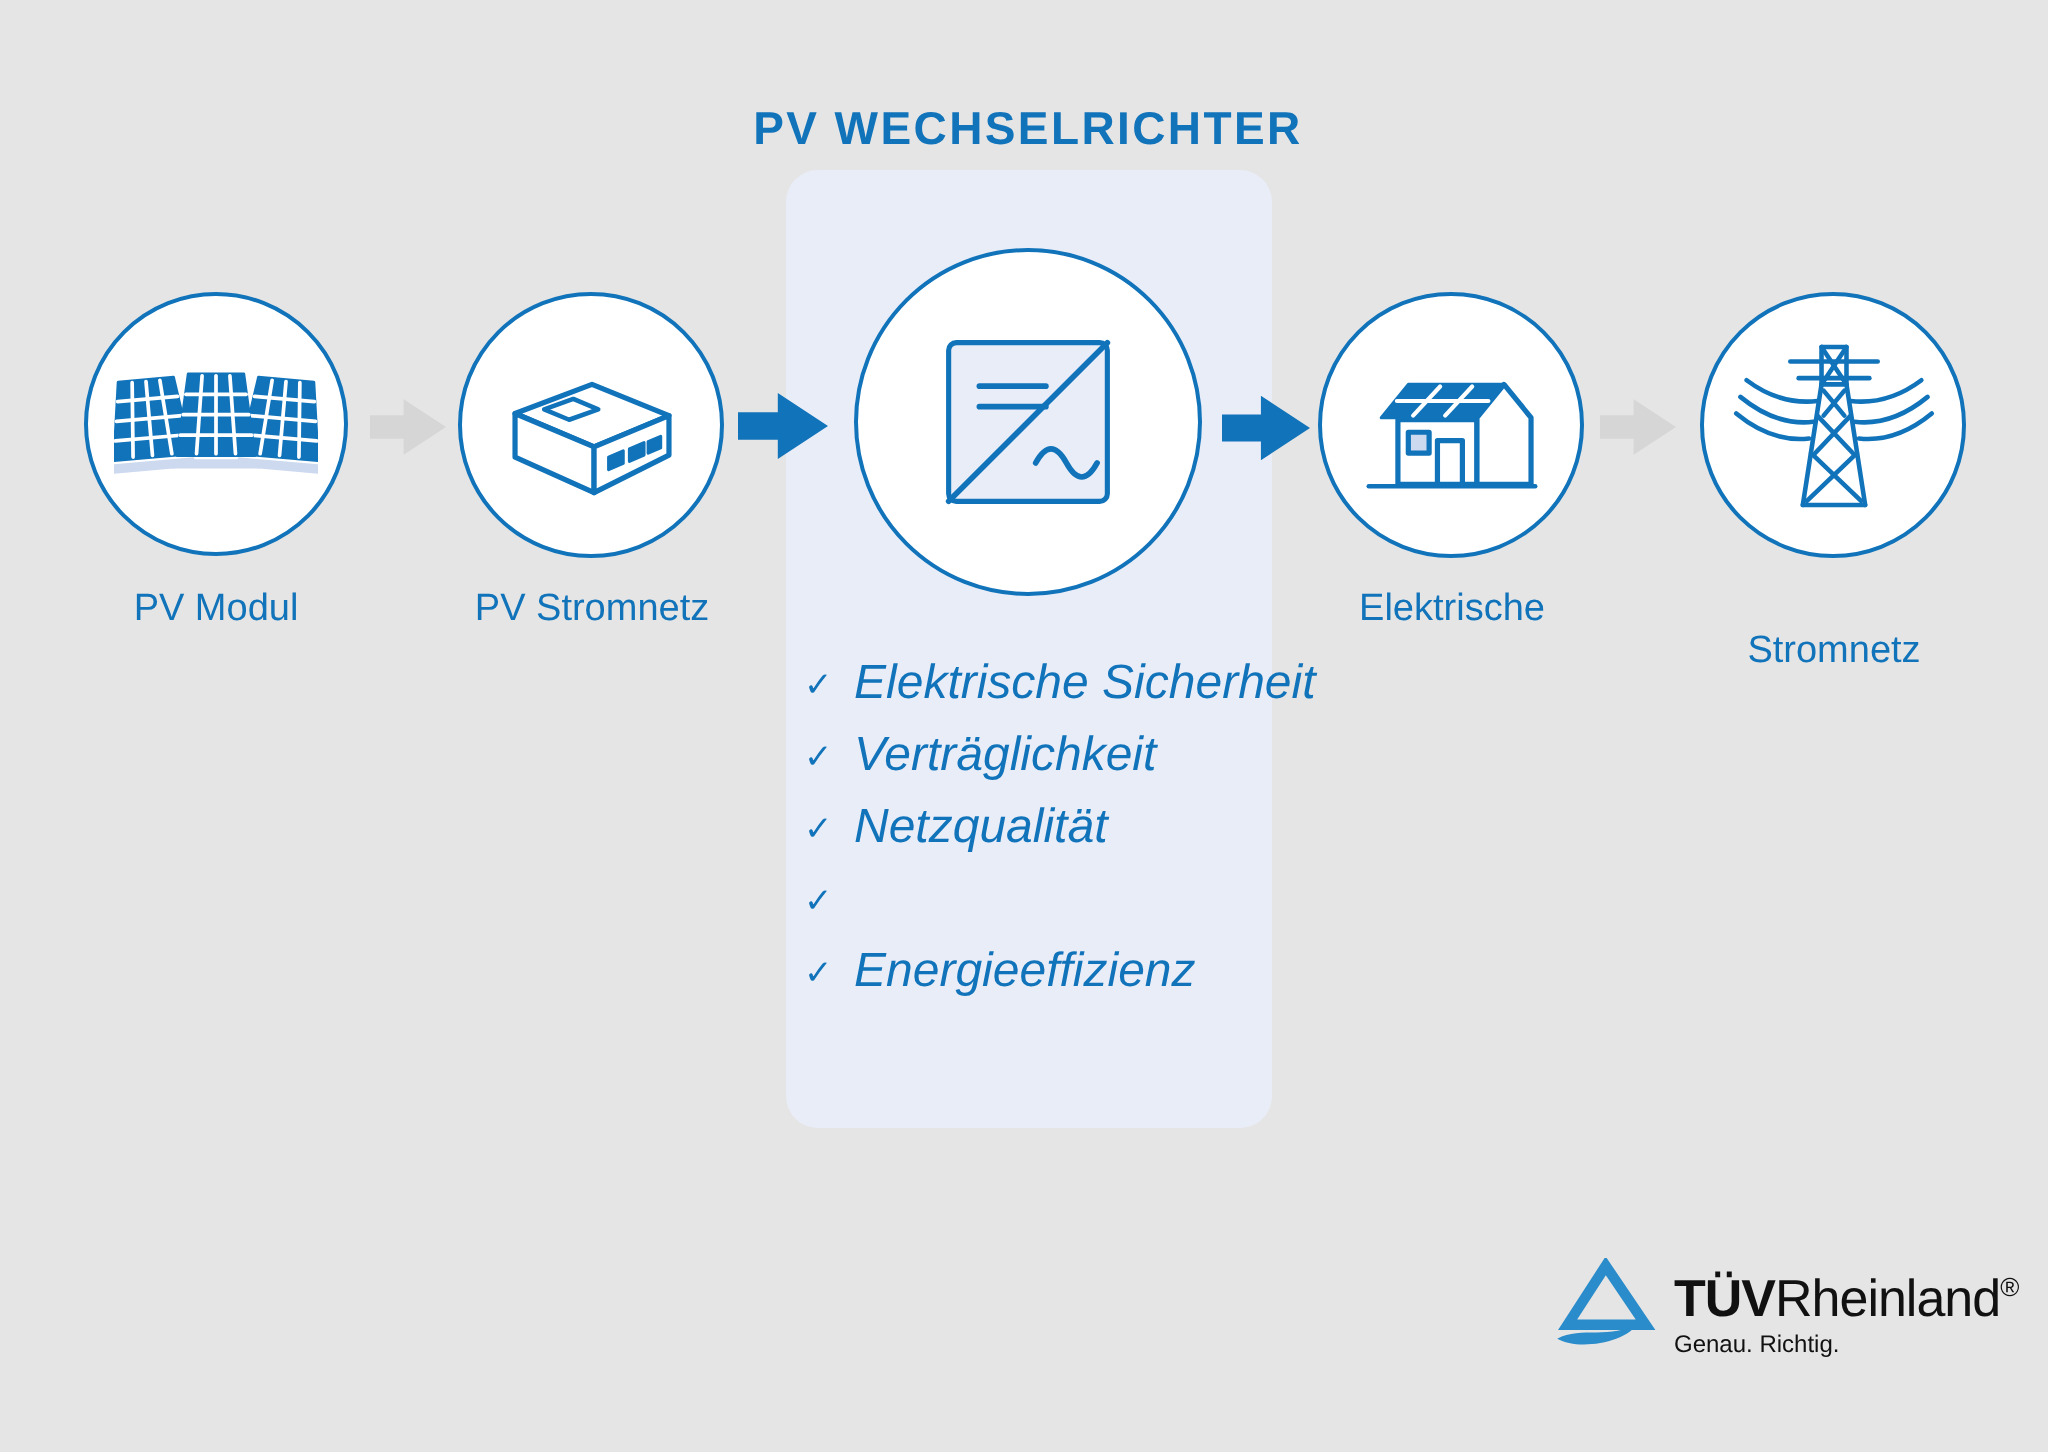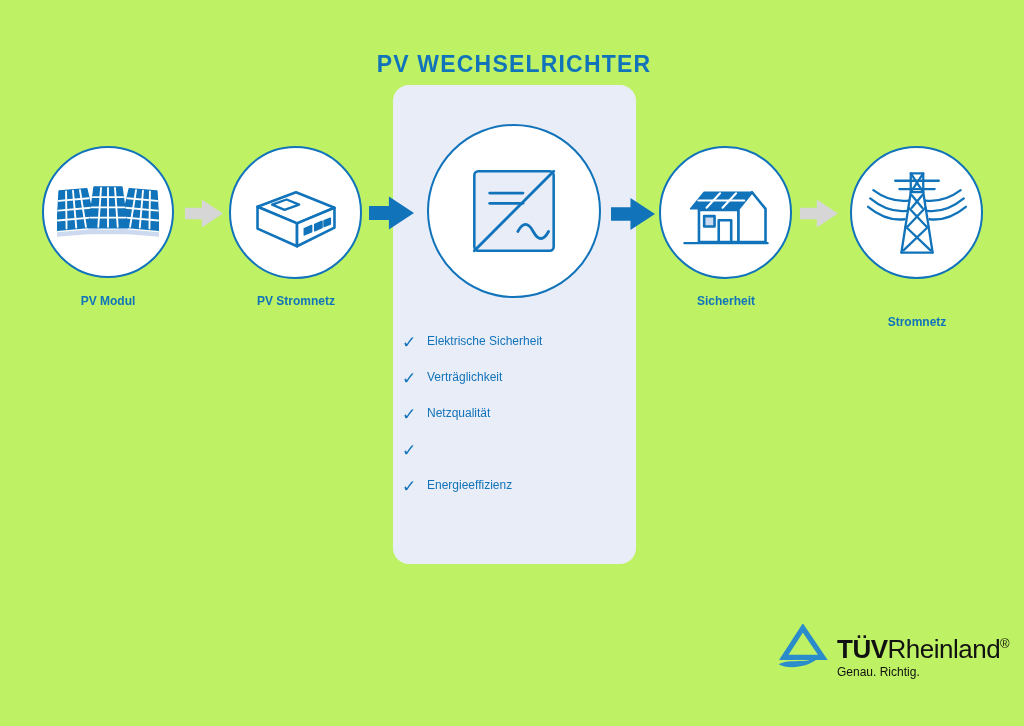--- a/index.html
+++ b/index.html
@@ -6,21 +6,21 @@
     --primary-blue:#1173ba;
     --highlight-bg:#e9edf8;
     --arrow-gray:#d6d6d6;
     --icon-light:#ccd9ef;
     --logo-blue:#2a8cca;
     --logo-text:#111111;
   }
   *{margin:0;padding:0;box-sizing:border-box;}
   body{background:#fff;}
   .canvas{
-    position:relative;width:1024px;height:726px;background:#bef264;overflow:hidden;
+    position:relative;width:1024px;height:726px;background:#e5e5e5;overflow:hidden;
     font-family:"Liberation Sans",sans-serif;
   }
   .title{
     position:absolute;top:51px;left:328px;width:372px;text-align:center;
     font-size:23px;font-weight:bold;letter-spacing:1.2px;color:var(--primary-blue);
     white-space:nowrap;
   }
   .highlight-box{
     position:absolute;left:393px;top:85px;width:243px;height:479px;
     background:var(--highlight-bg);border-radius:16px;
@@ -29,35 +29,35 @@
     position:absolute;border:2.5px solid var(--primary-blue);border-radius:50%;
     background:#fff;display:flex;align-items:center;justify-content:center;
   }
   .c1{left:42px;top:146px;width:132px;height:132px;}
   .c2{left:229px;top:146px;width:133px;height:133px;}
   .c3{left:427px;top:124px;width:174px;height:174px;}
   .c4{left:659px;top:146px;width:133px;height:133px;}
   .c5{left:850px;top:146px;width:133px;height:133px;}
   .node-label{
     position:absolute;top:294px;width:170px;text-align:center;
-    font-size:12px;color:var(--primary-blue);white-space:nowrap;font-weight:bold;
+    font-size:19px;color:var(--primary-blue);white-space:nowrap;
   }
   .l1{left:23px;} .l2{left:211px;} .l4{left:641px;} .l5{left:832px;margin-top:21px;}
   .arrow{position:absolute;}
   .a1{left:185px;top:195px;}
   .a2{left:369px;top:189px;}
   .a3{left:611px;top:190px;}
   .a4{left:800px;top:195px;}
   .arrow-blue{fill:var(--primary-blue);}
   .arrow-gray{fill:var(--arrow-gray);}
   .checklist{position:absolute;left:402px;top:331px;width:228px;color:var(--primary-blue);}
   .check-item{display:flex;margin-bottom:14px;}
   .check{width:25px;flex:none;font-size:17px;padding-top:1px;}
-  .check-lines span{display:block;font-size:12px;line-height:21px;white-space:nowrap;}
-  .logo{position:absolute;left:776px;top:624px;display:flex;gap:9px;align-items:flex-start;}
+  .check-lines span{display:block;font-size:24px;line-height:21px;white-space:nowrap;font-style:italic;}
+  .logo{position:absolute;left:776px;top:624px;display:flex;gap:9px;align-items:center;}
   .logo-text{color:var(--logo-text);padding-top:6px;}
   .brand{font-size:26px;line-height:28px;letter-spacing:-0.5px;white-space:nowrap;}
   .brand .tuv{font-weight:bold;}
   .brand .reg{font-size:13px;vertical-align:10px;letter-spacing:0;}
   .tagline{font-size:12px;font-weight:normal;margin-top:2px;}
   
   .st-b{stroke:var(--primary-blue);stroke-width:2.5;fill:#fff;stroke-linejoin:round;stroke-linecap:round;}
   .st-nf{stroke:var(--primary-blue);stroke-width:2.2;fill:none;stroke-linejoin:round;stroke-linecap:round;}
   .f-b{fill:var(--primary-blue);stroke:var(--primary-blue);stroke-width:1.5;stroke-linejoin:round;}
   .f-light{fill:var(--icon-light);}
@@ -150,21 +150,21 @@
       <rect class="st-b" x="24" y="47" width="38" height="31"></rect>
       <polygon class="st-b" points="62,78 62,46 75,30 88,46 88,78"></polygon>
       <polygon class="f-b" points="16,46 62,46 75,30 29,30"></polygon>
       <line class="gw" x1="44.3" y1="31" x2="31.3" y2="45"></line>
       <line class="gw" x1="59.7" y1="31" x2="46.7" y2="45"></line>
       <line class="gw" x1="23.5" y1="38" x2="67.5" y2="38"></line>
       <rect class="st-b" x="43" y="57" width="12" height="21" stroke-width="2"></rect>
       <rect class="st-b f-light" x="29" y="53" width="10" height="10" stroke-width="2" style="fill:var(--icon-light)"></rect>
     </svg>
   </div>
-  <div class="node-label l4">Sicherheit</div>
+  <div class="node-label l4">Elektrische</div>
 
   <svg class="arrow a4" width="38" height="37" viewBox="0 0 52 46">
     <polygon class="arrow-gray" points="0,15 23,15 23,4 52,23 23,42 23,31 0,31"></polygon>
   </svg>
 
   <div class="circle c5">
     <svg width="104" height="104" viewBox="0 0 100 100">
       <rect class="st-nf" x="44" y="12" width="12" height="18"></rect>
       <line class="st-nf" x1="44" y1="12" x2="56" y2="30" stroke-width="1.8"></line>
       <line class="st-nf" x1="56" y1="12" x2="44" y2="30" stroke-width="1.8"></line>

